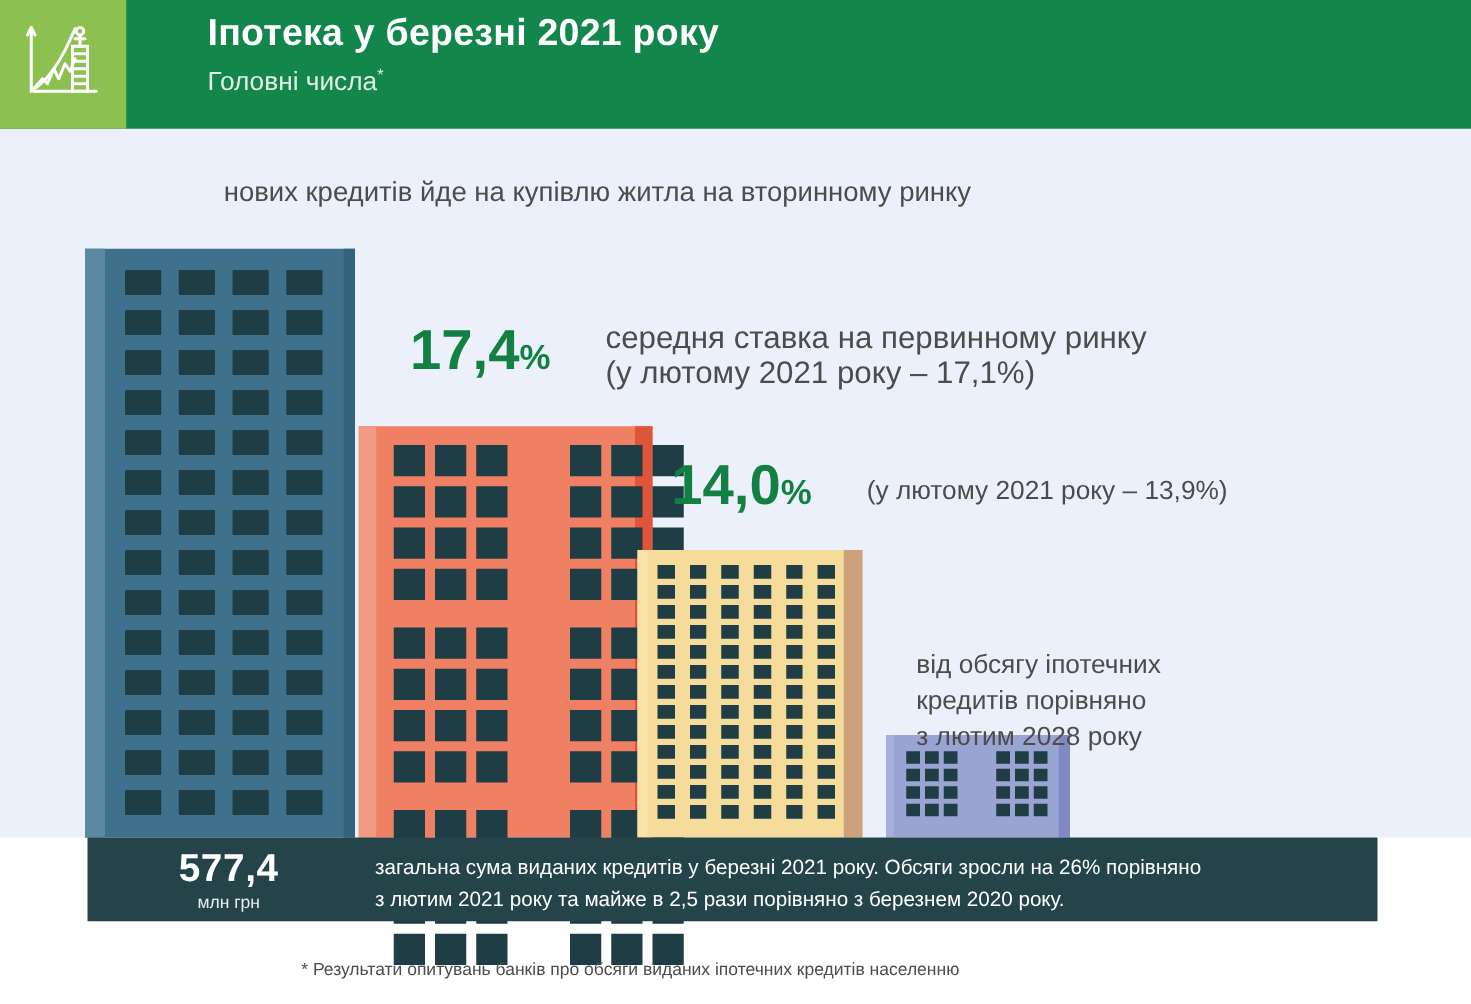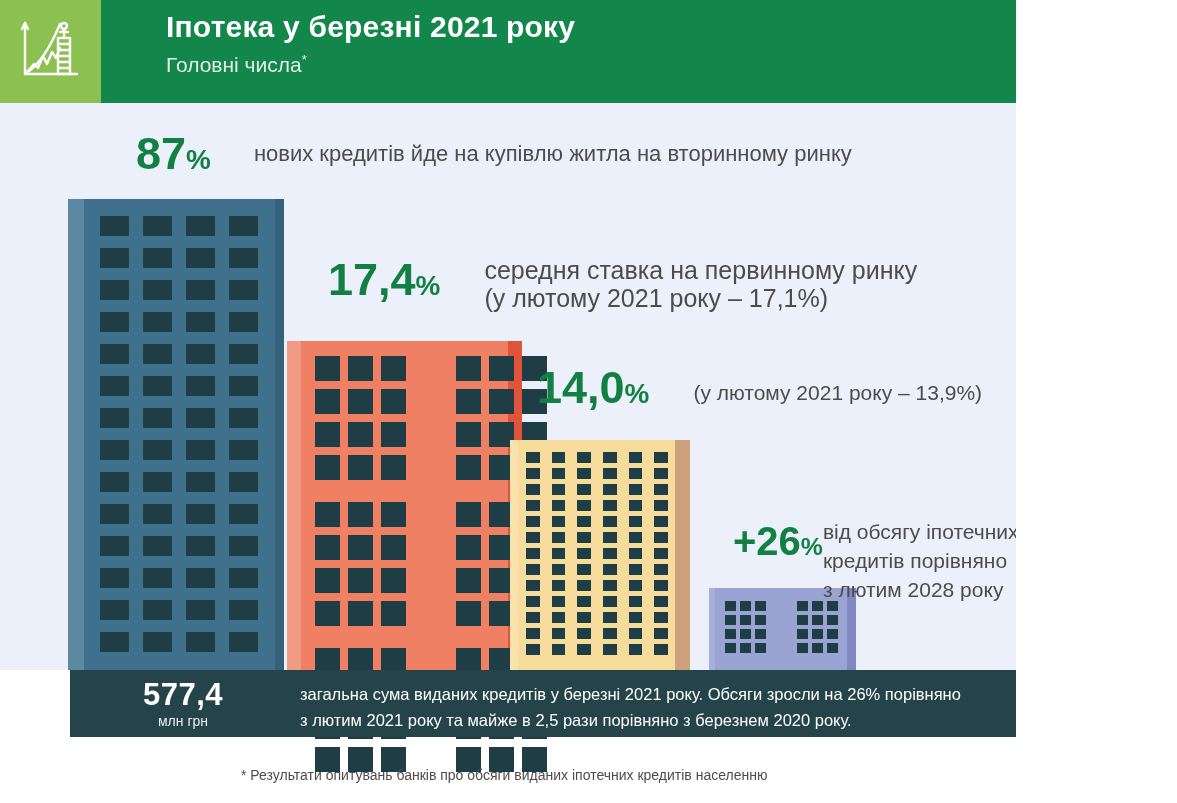--- a/index.html
+++ b/index.html
@@ -4,21 +4,21 @@
 <title>Ipoteka infographic</title>
 <style>
   html,body{margin:0;padding:0;}
   body{
     width:1177px;height:803px;
     background:#ffffff;
     font-family:"Liberation Sans", sans-serif;
     overflow:hidden;
     position:relative;
   }
-  .page{position:relative;width:1016px;height:803px;overflow:hidden;}
+  .page{position:relative;width:1177px;height:803px;overflow:hidden;}
 
   
   .bg-panel{
     position:absolute;left:0;top:103px;width:1177px;height:567px;
     background:#ecf0fa;
   }
 
   
   .header{
     position:absolute;left:0;top:0;width:1177px;height:103px;
@@ -466,21 +466,20 @@
           <div class="win"></div>
           <div class="win"></div>
           <div class="win"></div>
           <div class="win"></div>
           <div class="win"></div>
         </div>
       </div>
   </div>
 
   <div class="stat" id="stat-87">
-    <div class="stat-num"><span>87</span><span class="pct">%</span></div>
     <div class="stat-text">
       <div>нових кредитів йде на купівлю житла на вторинному ринку</div>
     </div>
   </div>
 
   <div class="stat" id="stat-174">
     <div class="stat-num"><span>17,4</span><span class="pct">%</span></div>
     <div class="stat-text">
       <div>середня ставка на первинному ринку</div>
       <div>(у лютому 2021 року – 17,1%)</div>
@@ -488,21 +487,20 @@
   </div>
 
   <div class="stat" id="stat-140">
     <div class="stat-num"><span>14,0</span><span class="pct">%</span></div>
     <div class="stat-text">
       <div>(у лютому 2021 року – 13,9%)</div>
     </div>
   </div>
 
   <div class="stat" id="stat-26">
-    <div class="stat-num"><span>+26</span><span class="pct">%</span></div>
     <div class="stat-text">
       <div>від обсягу іпотечних</div>
       <div>кредитів порівняно</div>
       <div>з лютим 2028 року</div>
     </div>
   </div>
 
   <div class="footbar">
     <div class="footbar-num">
       <div class="big">577,4</div>

